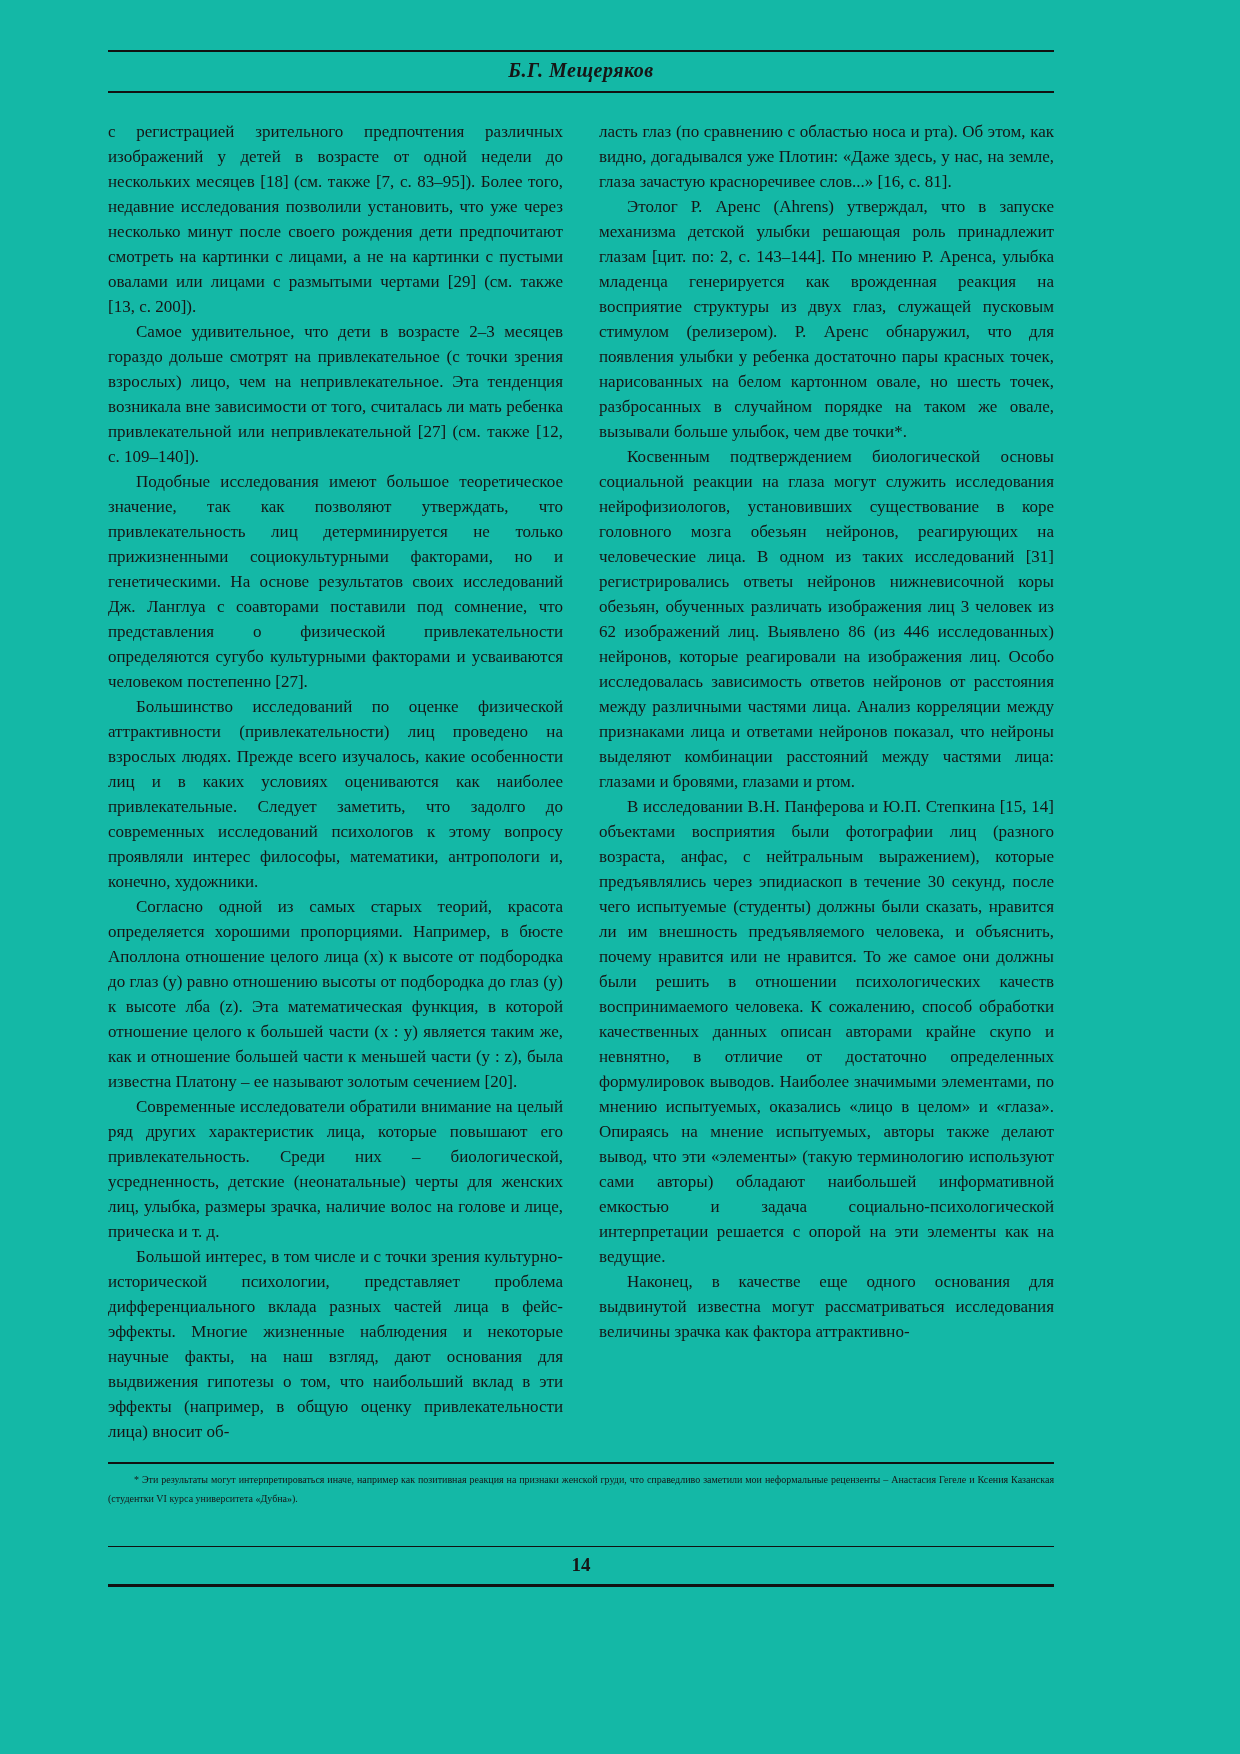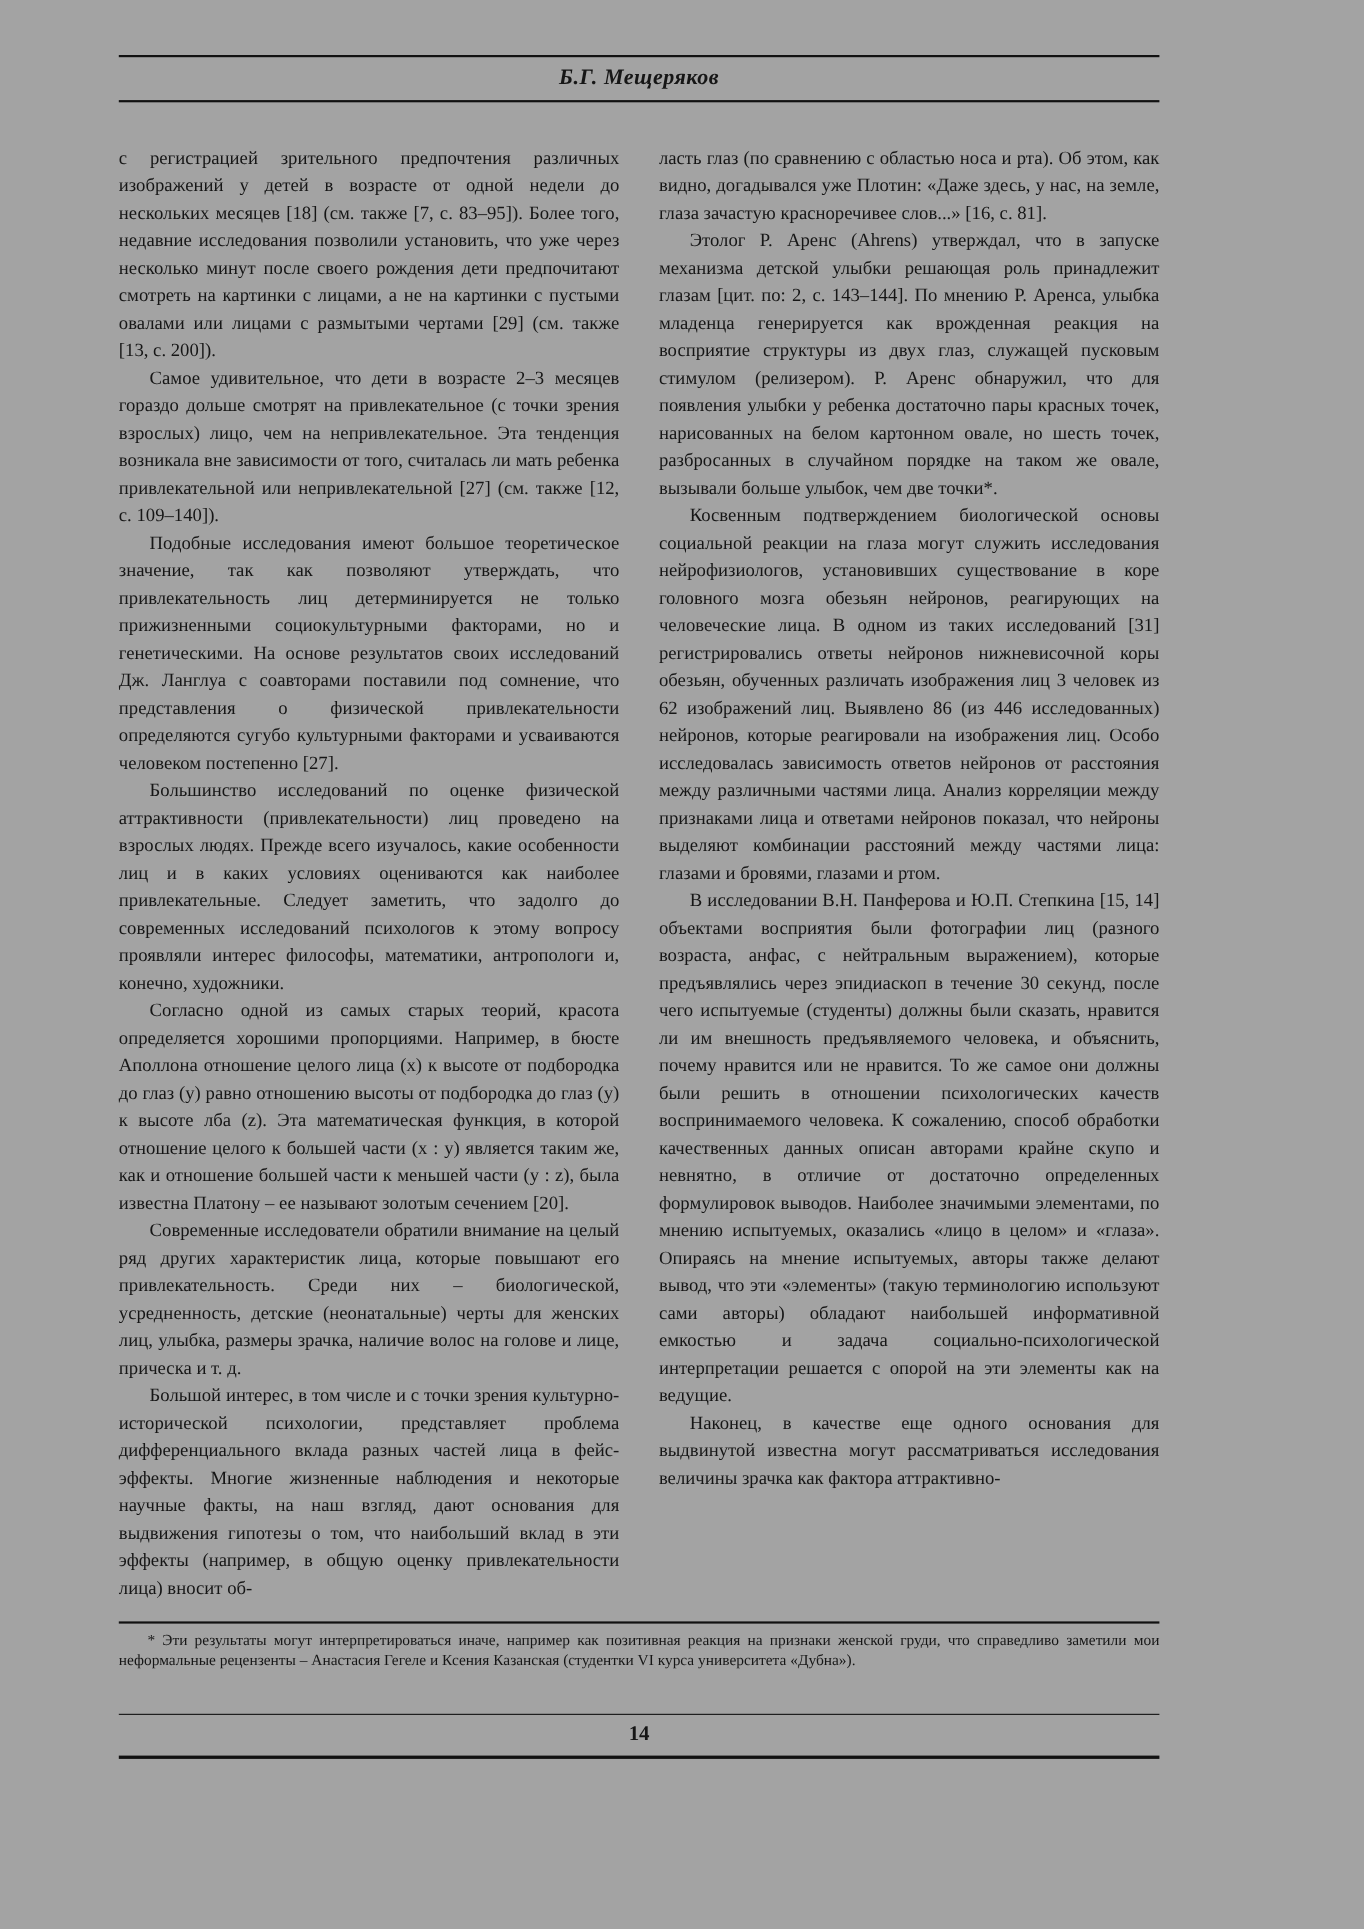--- a/index.html
+++ b/index.html
@@ -5,21 +5,21 @@
   html, body {
     margin: 0;
     padding: 0;
     background: #ffffff;
   }
   .page {
     position: relative;
     width: 1240px;
     height: 1754px;
     margin: 0 auto;
-    background: #a3a3a3;
+    background: #14b8a6;
     color: #161616;
     font-family: "Liberation Serif", "DejaVu Serif", serif;
     box-sizing: border-box;
     padding: 50px 186px 0 108px;
     overflow: hidden;
   }
   .rule {
     background: #111;
     width: 100%;
   }
@@ -29,21 +29,21 @@
     text-align: center;
     font-weight: bold;
     font-style: italic;
     font-size: 20px;
     letter-spacing: 0.5px;
     padding: 7px 0 9px 0;
   }
   .columns {
     display: flex;
     gap: 36px;
-    margin-top: 38px;
+    margin-top: 26px;
     min-height: 1252px;
     align-items: flex-start;
   }
   .col {
     flex: 0 0 455px;
     width: 455px;
     font-size: 17px;
     line-height: 25px;
     text-align: justify;
   }
@@ -52,21 +52,21 @@
     text-indent: 28px;
   }
   .col p.cont {
     text-indent: 0;
   }
   .footnote-block {
     margin-top: 18px;
   }
   .footnote-text {
     margin: 6px 0 0 0;
-    font-size: 14px;
+    font-size: 10px;
     line-height: 19px;
     text-align: justify;
     text-indent: 26px;
   }
   .page-footer {
     margin-top: 38px;
   }
   .page-number {
     text-align: center;
     font-weight: bold;

